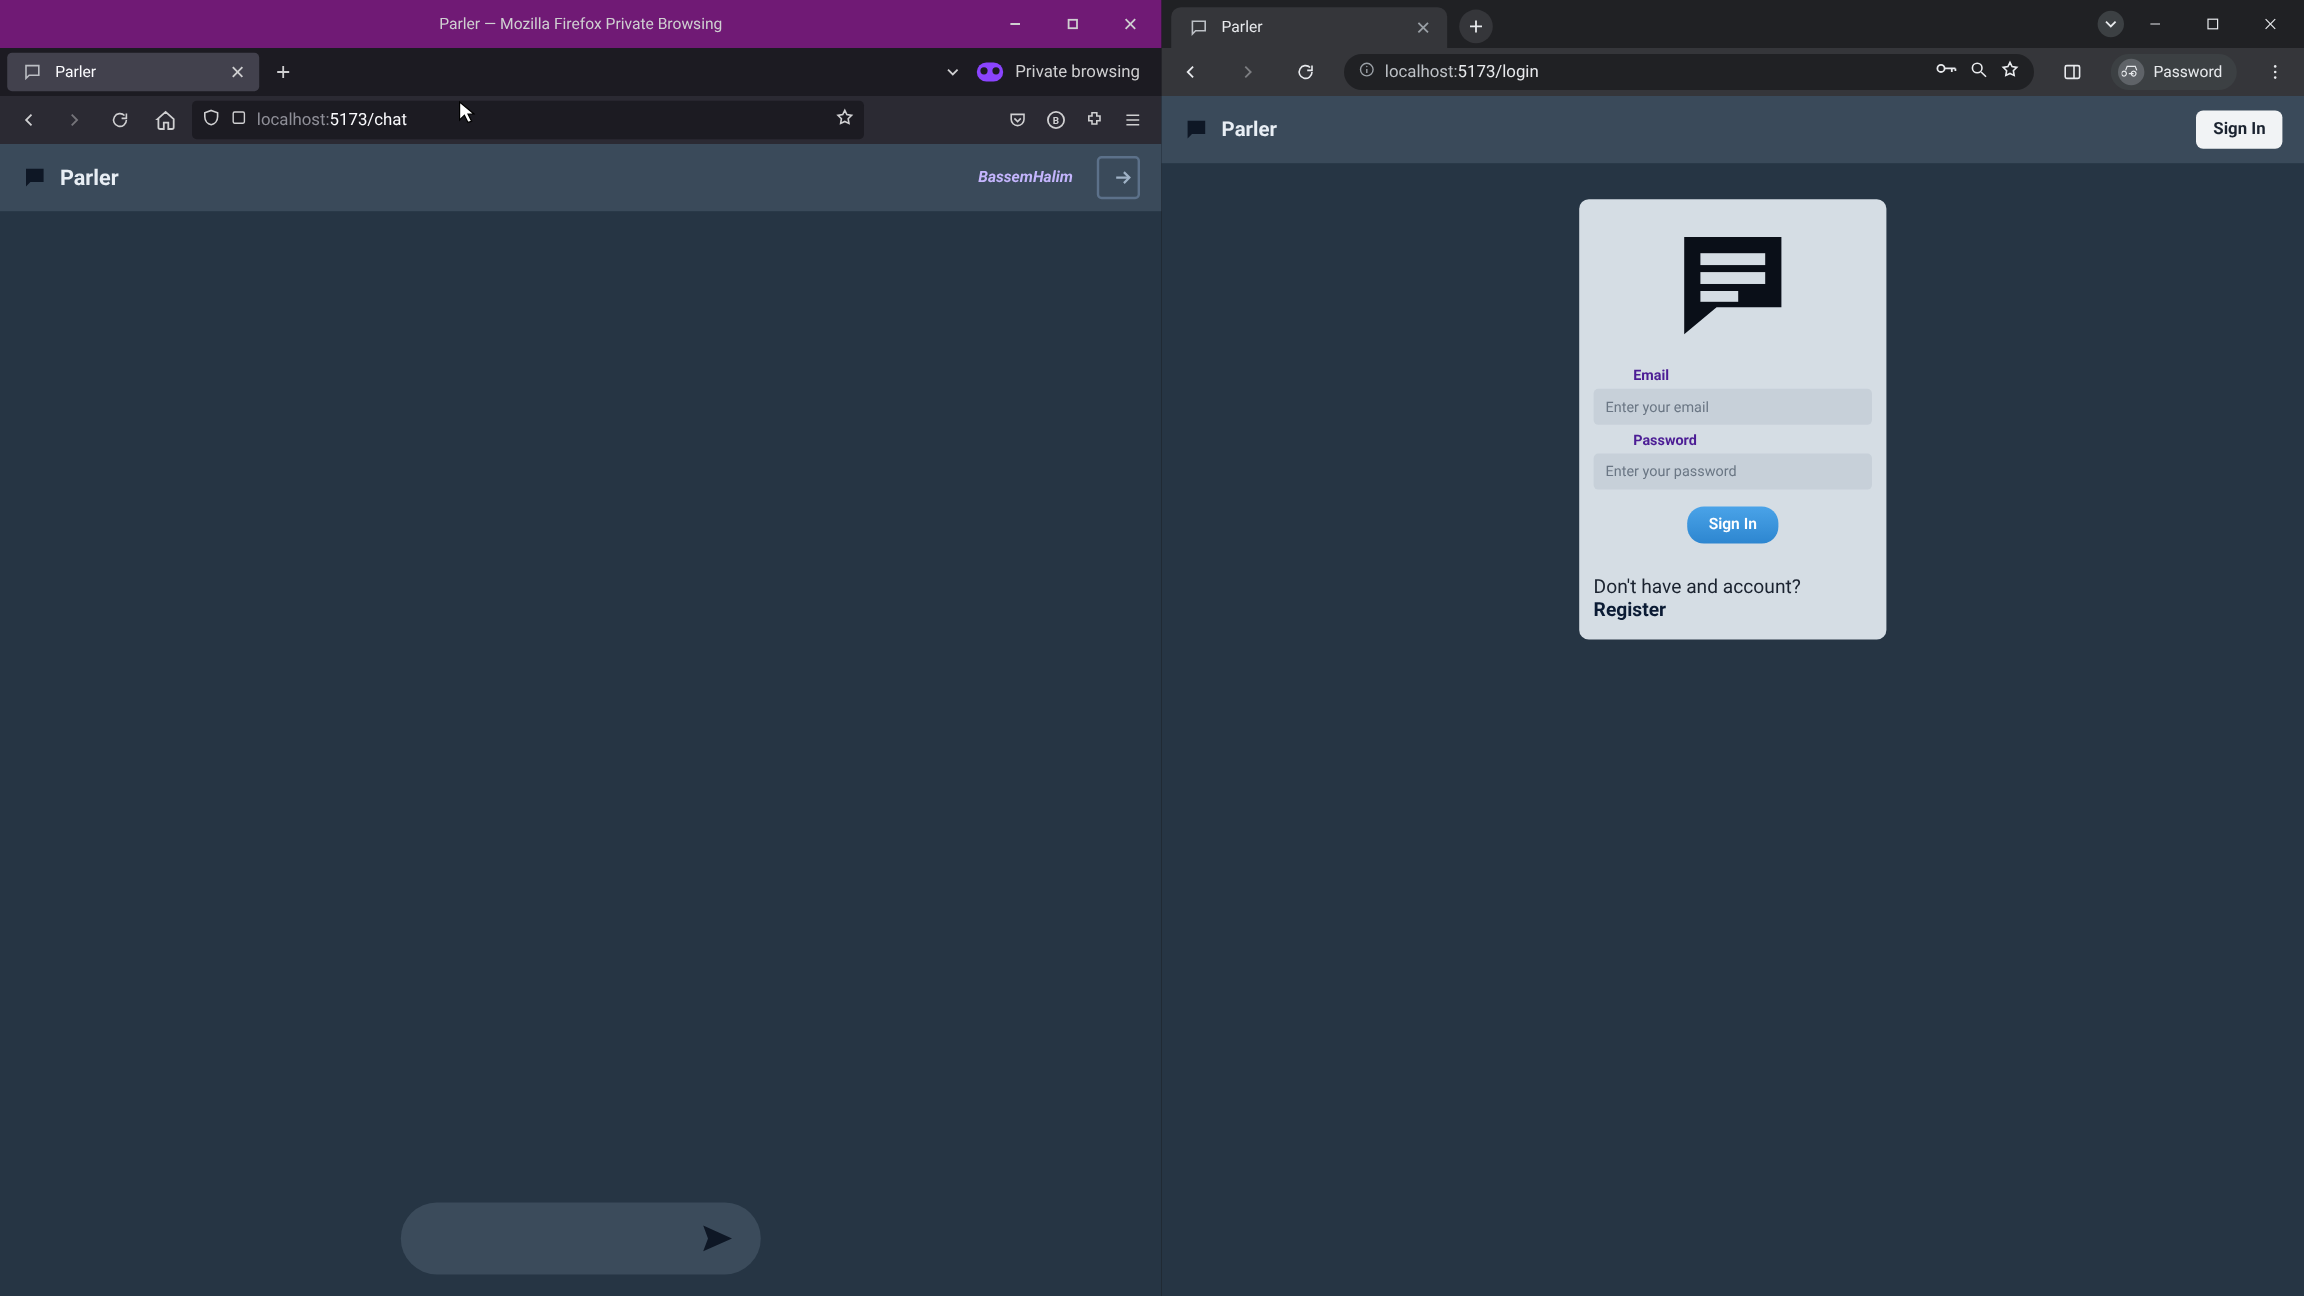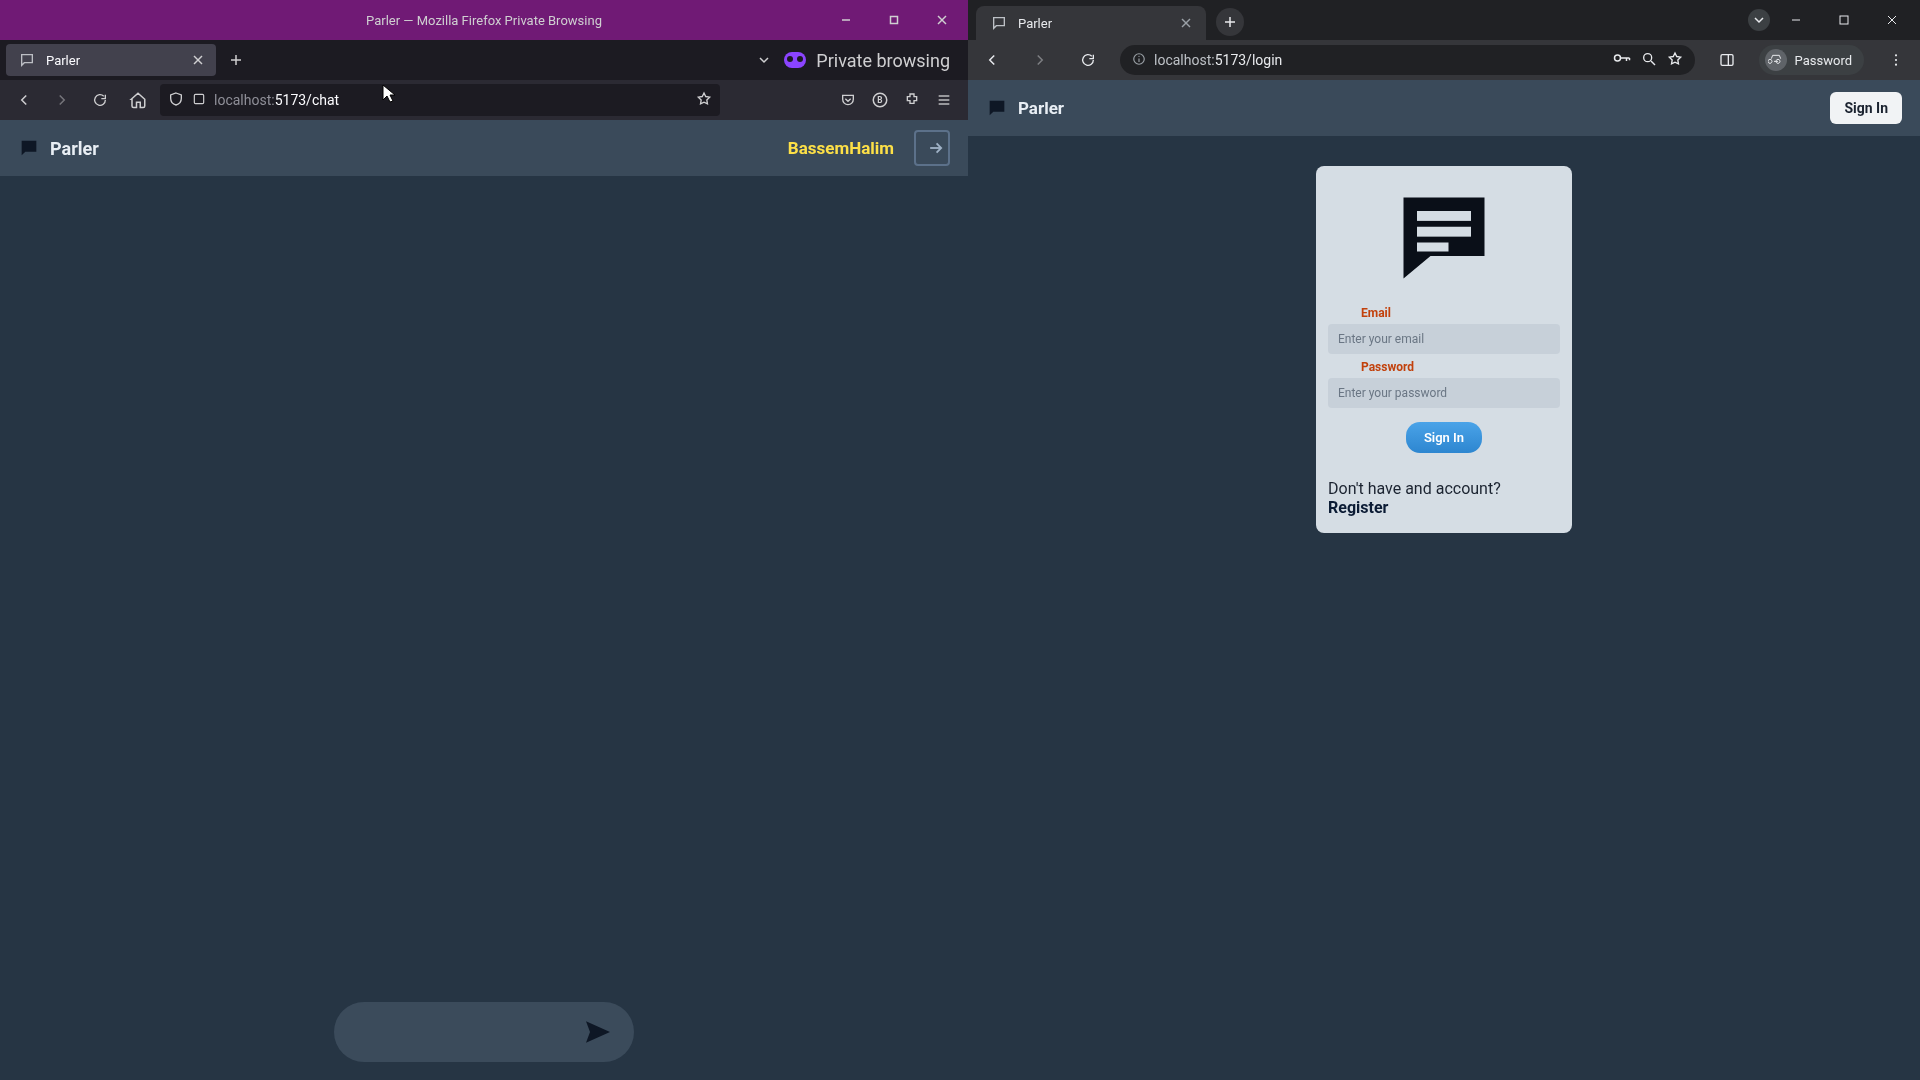--- a/index.html
+++ b/index.html
@@ -10,38 +10,38 @@
 
   
   .ff-title { height: 40px; background: #701a75; display: flex; align-items: center; position: relative; color: #cfcfd1; font-size: 13px; }
   .ff-title .title { position: absolute; left: 50%; transform: translateX(-50%); }
   .ff-title .wc { position: absolute; right: 8px; display: flex; gap: 12px; }
   .ff-title .wc span { width: 36px; height: 28px; display: flex; align-items: center; justify-content: center; color: #cfcfd1; border-radius: 4px; }
   .ff-tabs { height: 40px; background: #1c1b22; display: flex; align-items: center; padding: 0 6px; }
   .ff-tab { display: flex; align-items: center; gap: 8px; background: #42414d; height: 32px; padding: 0 10px; border-radius: 4px; min-width: 210px; color: #fbfbfe; font-size: 13px; }
   .ff-tab .x { margin-left: auto; width: 16px; height: 16px; display: flex; align-items: center; justify-content: center; color: #cfcfd1; border-radius: 2px; }
   .ff-newtab { width: 32px; height: 32px; display: flex; align-items: center; justify-content: center; color: #cfcfd1; border-radius: 4px; margin-left: 4px; }
-  .ff-priv { margin-left: auto; display: flex; align-items: center; gap: 10px; color: #cfcfd1; font-size: 18px; padding-right: 12px; }
+  .ff-priv { margin-left: auto; display: flex; align-items: center; gap: 10px; color: #cfcfd1; font-size: 14px; padding-right: 12px; }
   .ff-priv .chev { width: 20px; height: 20px; display: flex; align-items: center; justify-content: center; }
   .ff-priv .mask { width: 22px; height: 16px; background: #8b44ff; border-radius: 8px; position: relative; }
   .ff-priv .mask::before, .ff-priv .mask::after { content: ""; position: absolute; width: 6px; height: 6px; background: #1c1b22; border-radius: 50%; top: 4px; }
   .ff-priv .mask::before { left: 3px; }
   .ff-priv .mask::after { right: 3px; }
   .ff-toolbar { height: 40px; background: #2b2a33; display: flex; align-items: center; padding: 0 8px; gap: 6px; color: #cfcfd1; }
   .ff-toolbar .ico { width: 32px; height: 32px; display: flex; align-items: center; justify-content: center; border-radius: 4px; }
   .ff-url { flex: 0 0 560px; height: 32px; background: #1c1b22; border-radius: 4px; display: flex; align-items: center; padding: 0 8px; gap: 8px; color: #cfcfd1; font-size: 14px; }
   .ff-url .addr { flex: 1; }
   .ff-url .addr .host { color: #8f8f98; }
   .ff-url .addr .path { color: #fbfbfe; }
   .ff-right { margin-left: auto; display: flex; align-items: center; }
 
   .app-ff { flex: 1; background: #263544; display: flex; flex-direction: column; }
   .app-head { height: 56px; background: #3a4a5a; display: flex; align-items: center; padding: 0 18px; gap: 10px; color: #e8eef4; }
   .app-head .brand { font-weight: 700; font-size: 18px; }
-  .app-head .user { margin-left: auto; font-weight: 700; font-size: 17px; color: #fde047; }
+  .app-head .user { margin-left: auto; font-weight: 700; font-size: 13px; color: #c4b5fd; font-style: italic; }
   .app-head .logout { width: 36px; height: 36px; border: 2px solid #5c718a; border-radius: 4px; display: flex; align-items: center; justify-content: center; margin-left: 10px; }
   .app-body { flex: 1; position: relative; }
   .msg-bar { position: absolute; bottom: 18px; left: 50%; transform: translateX(-50%); width: 300px; height: 60px; background: #3b4b5b; border-radius: 30px; display: flex; align-items: center; padding: 0 18px; }
   .msg-input { flex: 1; background: transparent; border: none; outline: none; color: #e8eef4; font-size: 15px; }
   .msg-send { width: 36px; height: 36px; display: flex; align-items: center; justify-content: center; }
 
   
   .ch-tabs { height: 40px; background: #202124; display: flex; align-items: flex-end; padding: 0 8px; position: relative; }
   .ch-tab { display: flex; align-items: center; gap: 8px; background: #35363a; height: 34px; padding: 0 12px; border-radius: 8px 8px 0 0; width: 230px; color: #e8eaed; font-size: 13px; }
   .ch-tab .x { margin-left: auto; width: 16px; height: 16px; display: flex; align-items: center; justify-content: center; color: #9aa0a6; }
@@ -57,21 +57,21 @@
   .ch-url .url-ico { margin-left: auto; display: flex; gap: 10px; }
   .incog { display: flex; align-items: center; gap: 8px; background: #3c4043; border-radius: 16px; padding: 4px 12px 4px 6px; color: #e8eaed; font-size: 13px; }
   .incog .i-ico { width: 22px; height: 22px; background: #5f6368; border-radius: 50%; display: flex; align-items: center; justify-content: center; }
 
   .app-ch { flex: 1; background: #263544; display: flex; flex-direction: column; }
   .app-ch-head { height: 56px; background: #3a4a5a; display: flex; align-items: center; padding: 0 18px; gap: 10px; }
   .app-ch-head .brand { color: #e8eef4; font-weight: 700; font-size: 17px; }
   .app-ch-head .signin { margin-left: auto; background: #f1f3f5; color: #1b2330; border: none; padding: 8px 14px; border-radius: 6px; font-weight: 700; font-size: 14px; }
   .login-card { width: 256px; background: #d5dde4; border-radius: 8px; margin: 30px auto 0; padding: 18px 12px 16px; display: flex; flex-direction: column; align-items: center; }
   .login-card .logo { width: 108px; height: 108px; display: flex; align-items: center; justify-content: center; margin-bottom: 8px; }
-  .login-card label { align-self: stretch; font-size: 12px; font-weight: 700; color: #c2410c; margin: 6px 2px 4px; padding-left: 31px; }
+  .login-card label { align-self: stretch; font-size: 12px; font-weight: 700; color: #4c1d95; margin: 6px 2px 4px; padding-left: 31px; }
   .login-card input { align-self: stretch; height: 30px; border: none; background: #c7d0d9; border-radius: 4px; padding: 0 10px; font-size: 12px; color: #1b2330; outline: none; }
   .login-card input::placeholder { color: #6a7684; }
   .login-card .btn { margin-top: 14px; background: linear-gradient(#4aa3e8,#2d86d0); color: #fff; border: none; padding: 8px 18px; border-radius: 14px; font-size: 13px; font-weight: 600; }
   .login-card .reg { margin-top: 26px; font-size: 16px; color: #1b2330; }
   .login-card .reg a { color: #0b1b34; font-weight: 700; text-decoration: none; }
 
   .chat-icon { width: 22px; height: 22px; display: flex; align-items: center; justify-content: center; }
 
   .cursor { position: absolute; left: 382px; top: 84px; width: 14px; height: 20px; pointer-events: none; z-index: 99; }
 </style>

